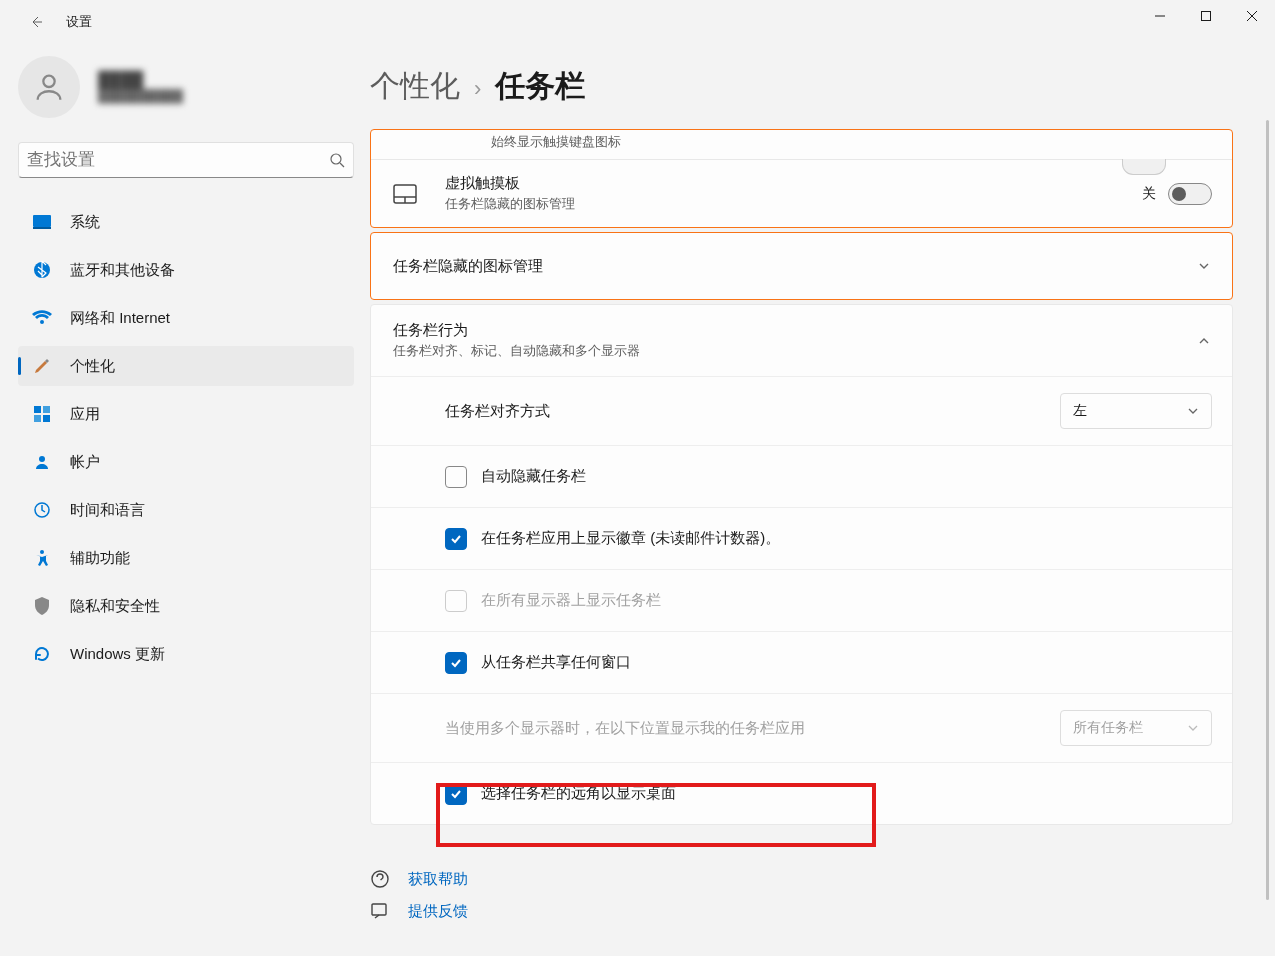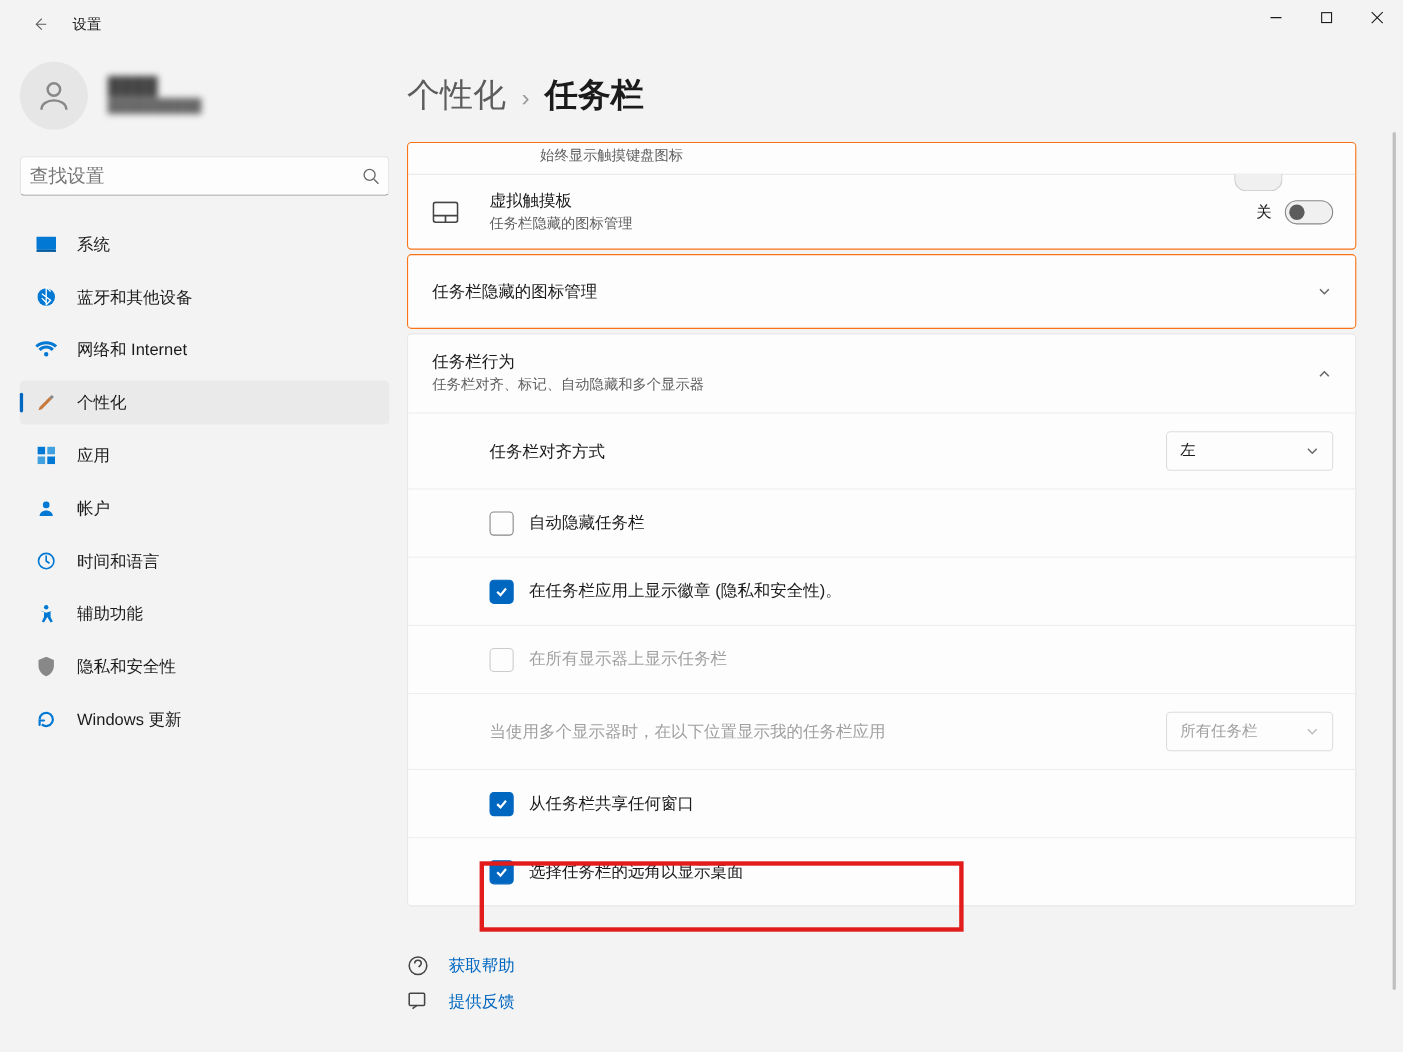--- a/index.html
+++ b/index.html
@@ -295,45 +295,45 @@
         <div class="checkbox"></div>
         <span class="row-title">自动隐藏任务栏</span>
       </div>
 
       <div class="behavior-item">
         <div class="checkbox checked">
             <svg width="14" height="14" viewBox="0 0 14 14" fill="none" stroke="#fff" stroke-width="2">
               <path d="M3 7l3 3 5-6"></path>
             </svg>
           </div>
-        <span class="row-title">在任务栏应用上显示徽章 (隐私和安全性)。</span>
+        <span class="row-title">在任务栏应用上显示徽章 (未读邮件计数器)。</span>
       </div>
 
       <div class="behavior-item">
         <div class="checkbox disabled"></div>
         <span class="row-title disabled">在所有显示器上显示任务栏</span>
+      </div>
+
+      <div class="behavior-item">
+        <div class="checkbox checked">
+            <svg width="14" height="14" viewBox="0 0 14 14" fill="none" stroke="#fff" stroke-width="2">
+              <path d="M3 7l3 3 5-6"></path>
+            </svg>
+          </div>
+        <span class="row-title">从任务栏共享任何窗口</span>
       </div>
 
       <div class="behavior-item">
         <span class="row-title disabled">当使用多个显示器时，在以下位置显示我的任务栏应用</span>
         <div class="dropdown-box disabled">
           <span class="dd-label">所有任务栏</span>
           <svg width="12" height="12" viewBox="0 0 12 12" fill="none" stroke="#bbb" stroke-width="1.3">
               <path d="M2 4l4 4 4-4"></path>
             </svg>
         </div>
-      </div>
-
-      <div class="behavior-item">
-        <div class="checkbox checked">
-            <svg width="14" height="14" viewBox="0 0 14 14" fill="none" stroke="#fff" stroke-width="2">
-              <path d="M3 7l3 3 5-6"></path>
-            </svg>
-          </div>
-        <span class="row-title">从任务栏共享任何窗口</span>
       </div>
 
       <div class="behavior-item" style="position:relative;">
         <div class="checkbox checked">
             <svg width="14" height="14" viewBox="0 0 14 14" fill="none" stroke="#fff" stroke-width="2">
               <path d="M3 7l3 3 5-6"></path>
             </svg>
           </div>
         <span class="row-title">选择任务栏的远角以显示桌面</span>
       </div>

